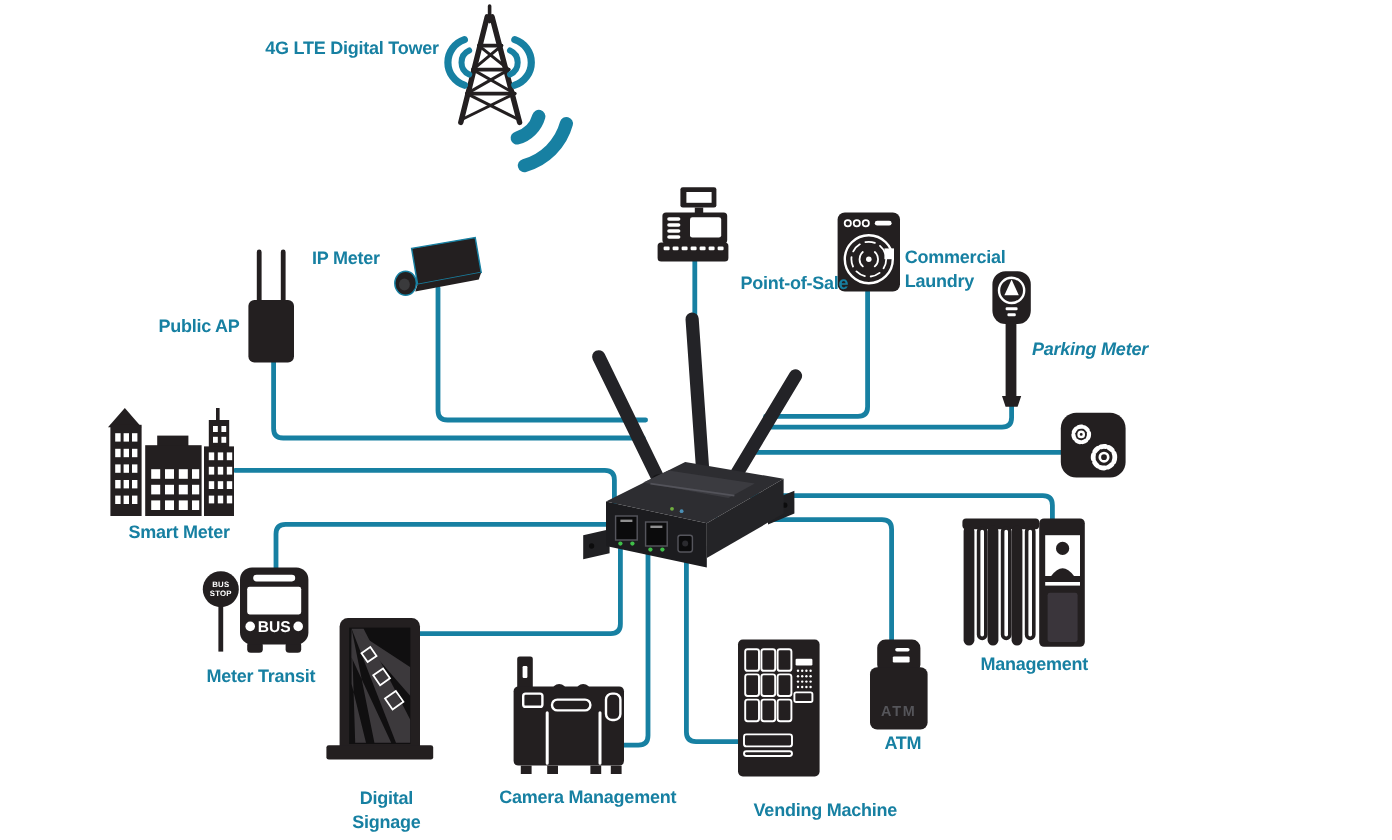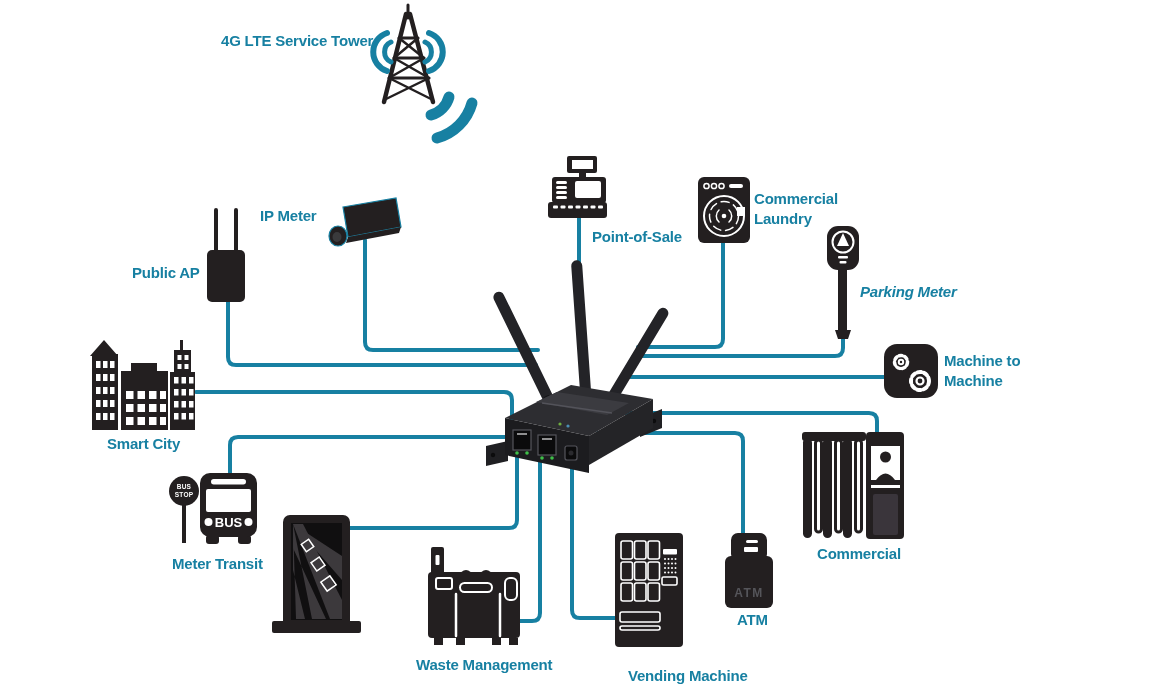--- a/index.html
+++ b/index.html
@@ -8,21 +8,21 @@
     position:relative; width:1160px; height:700px; overflow:hidden;
     background:var(--background);
     font-family:"Liberation Sans", sans-serif;
   }
   .art { position:absolute; left:0; top:0; }
   .lbl {
     position:absolute; color:var(--accent);
     font:700 15px/20px "Liberation Sans", sans-serif;
     letter-spacing:-0.2px; white-space:nowrap;
   }
-  .lbl.wrap { white-space:normal; }
+  .lbl.wrap { white-space:normal;margin-top:16px; }
   .lbl.center { text-align:center; }
   .line { fill:none; stroke:var(--accent); stroke-width:4; stroke-linecap:round; }
   .ic   { fill:var(--icon); }
   .ic-s { stroke:var(--icon); fill:none; stroke-linecap:round; }
   .wh   { fill:#ffffff; }
   .wh-s { stroke:#ffffff; fill:none; stroke-linecap:round; }
   .ac-s { stroke:var(--accent); fill:none; stroke-linecap:round; }
   .sign-t { fill:#ffffff; font:700 6.5px "Liberation Sans",sans-serif; text-anchor:middle; letter-spacing:.2px; }
   .bus-t  { fill:#ffffff; font:700 13px "Liberation Sans",sans-serif; text-anchor:middle; }
   .atm-t  { fill:#55555a; font:700 12px "Liberation Sans",sans-serif; text-anchor:middle; letter-spacing:1.5px; }
@@ -341,27 +341,27 @@
       <circle cx="542" cy="458" r="1.8" fill="#3fbf49"></circle>
       <circle cx="552" cy="458" r="1.8" fill="#3fbf49"></circle>
     </g>
     <g>
       <rect x="565" y="446" width="12" height="14" rx="2" fill="#0b0b0c" stroke="#55555c" stroke-width="1.2"></rect>
       <circle cx="571" cy="453" r="2.5" fill="#2a2a2e"></circle>
     </g>
   </g>
 </svg>
 
-<div class="lbl" style="left:221px; top:31px;">4G LTE Service Tower</div>
+<div class="lbl" style="left:221px; top:31px;">4G LTE Digital Tower</div>
 <div class="lbl" style="left:260px; top:206px;">IP Meter</div>
 <div class="lbl" style="left:132px; top:263px;">Public AP</div>
-<div class="lbl" style="left:592px; top:227px;">Point-of-Sale</div>
+<div class="lbl" style="left:617px; top:227px;">Point-of-Sale</div>
 <div class="lbl wrap" style="left:754px; top:189px; width:95px;">Commercial Laundry</div>
 <div class="lbl" style="left:860px; top:282px;font-style:italic;">Parking Meter</div>
-<div class="lbl wrap" style="left:944px; top:351px; width:90px;">Machine to Machine</div>
-<div class="lbl" style="left:107px; top:434px;">Smart City</div>
+<div class="lbl" style="left:107px; top:434px;">Smart Meter</div>
 <div class="lbl" style="left:172px; top:554px;">Meter Transit</div>
-<div class="lbl" style="left:416px; top:655px;">Waste Management</div>
+<div class="lbl wrap center" style="left:281px; top:640px; width:82px;">Digital Signage</div>
+<div class="lbl" style="left:416px; top:655px;">Camera Management</div>
 <div class="lbl" style="left:628px; top:654px;margin-top:12px;">Vending Machine</div>
 <div class="lbl" style="left:737px; top:610px;">ATM</div>
-<div class="lbl" style="left:817px; top:544px;">Commercial</div>
+<div class="lbl" style="left:817px; top:544px;">Management</div>
 
 </div>
 
 </body></html>

